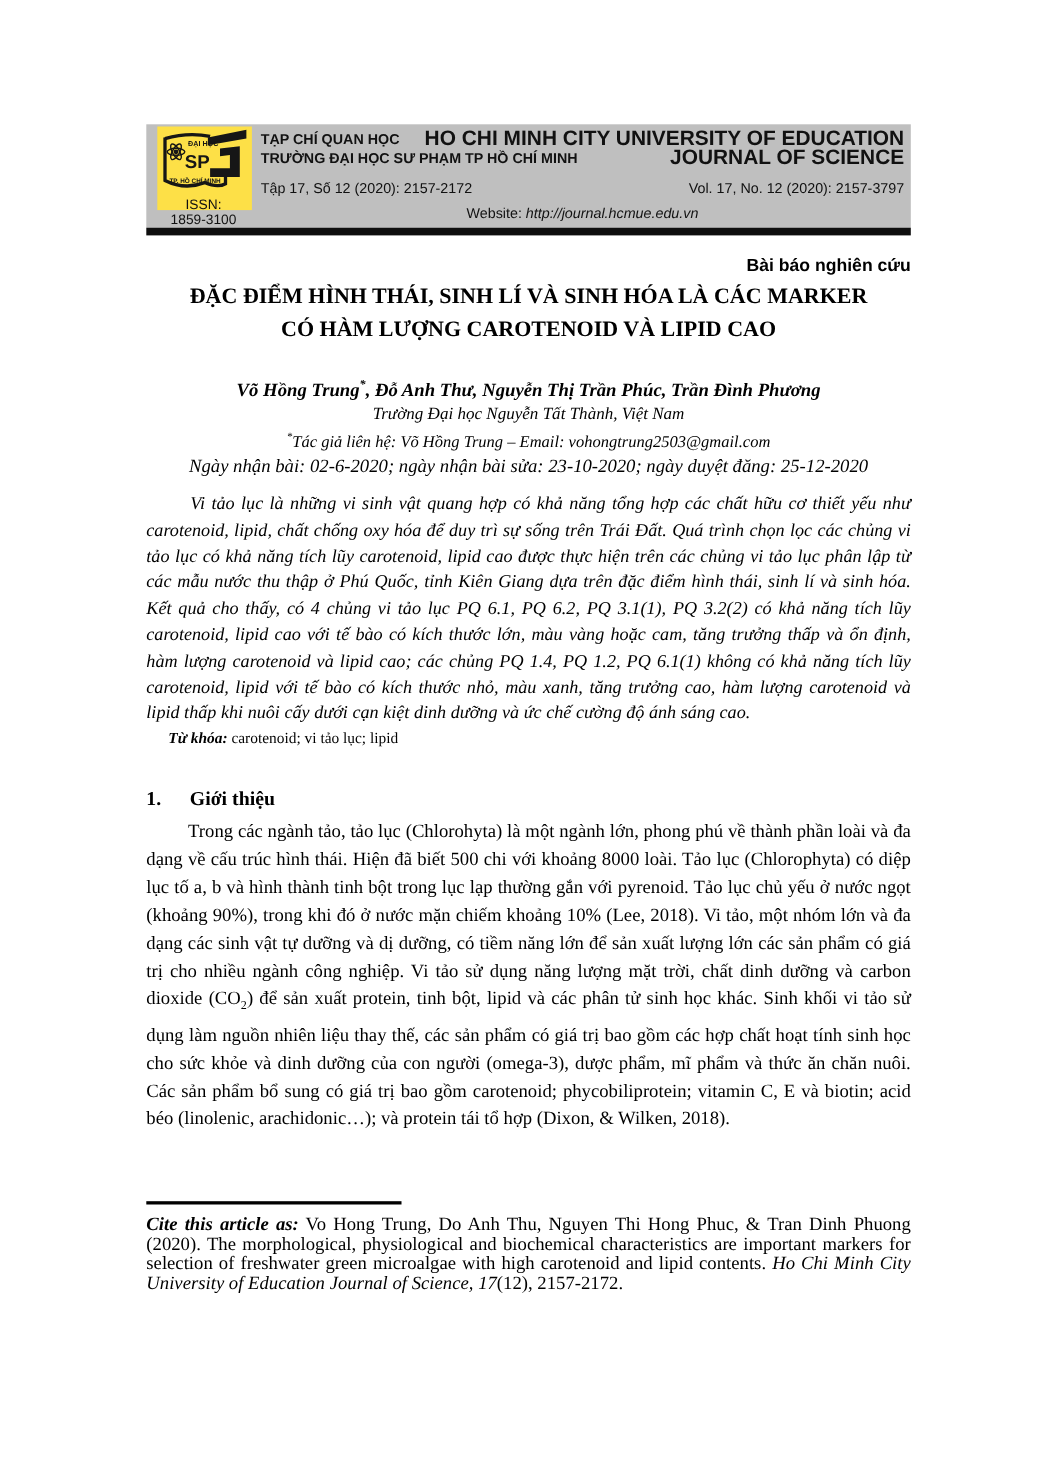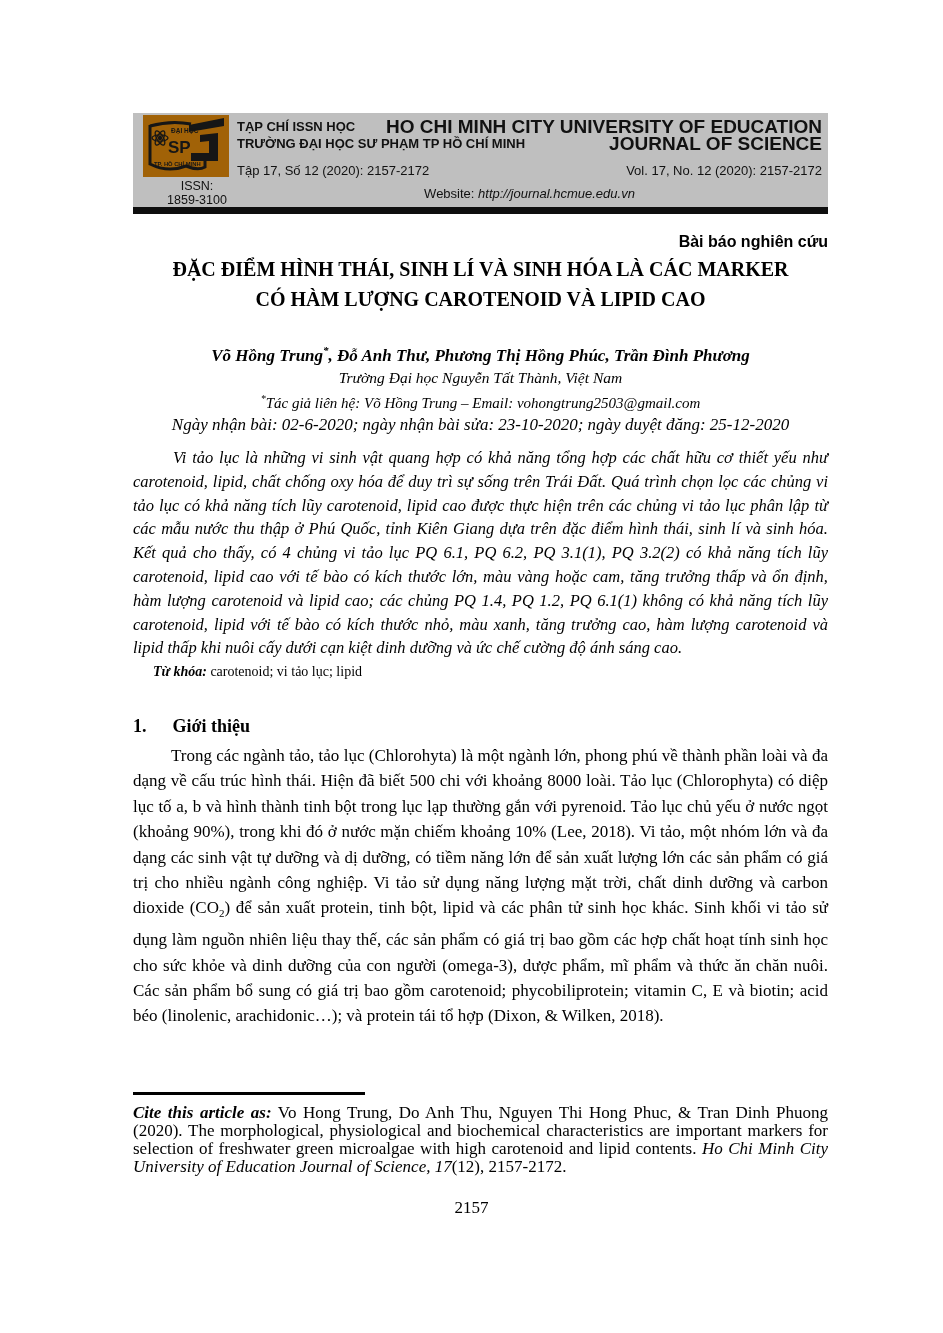--- a/index.html
+++ b/index.html
@@ -13,35 +13,35 @@
   .header-band {
     position:absolute; left:133px; top:113px; width:695px; height:94px;
     background:#bfbfbf;
     font-family:"Liberation Sans", sans-serif; color:#111;
   }
   .header-black-bar {
     position:absolute; left:133px; top:207px; width:695px; height:7px;
     background:#0e0e0e;
   }
   .logo-box {
-    position:absolute; left:10px; top:2px; width:86px; height:62px;
-    background:#a16207;
+    position:absolute; left:10px; top:2px; width:86px; height:76px;
+    background:#fde047;
   }
   .hdr-vi {
     position:absolute; left:104px; top:5px;
     font-weight:bold; font-size:13px; line-height:17px; white-space:nowrap;
   }
   .hdr-en {
     position:absolute; right:6px; top:5px; text-align:right;
     font-weight:bold; font-size:19px; line-height:17px; white-space:nowrap;
   }
   .hdr-vol-vi { position:absolute; left:104px; top:50px; font-size:13px; white-space:nowrap; }
   .hdr-vol-en { position:absolute; right:6px; top:50px; font-size:13px; white-space:nowrap; }
   .hdr-issn {
-    position:absolute; left:12px; top:67px; width:104px; text-align:center;
+    position:absolute; left:0px; top:67px; width:104px; text-align:center;
     font-size:12.5px; line-height:13.5px;
   }
   .hdr-web {
     position:absolute; left:104px; right:6px; top:73px; text-align:center;
     font-size:13px;
   }
   .hdr-web .url { font-style:italic; }
   
   .article-type {
     position:absolute; left:133px; top:233px; width:695px; text-align:right;
@@ -113,31 +113,31 @@
           <ellipse cx="17" cy="23" rx="8" ry="3.2" transform="rotate(120 17 23)"></ellipse>
         </g>
 
         <text x="28" y="18" font-family="Liberation Sans, sans-serif" font-size="6.5" font-weight="bold" fill="#161616">ĐẠI HỌC</text>
         <text x="25" y="38" font-family="Liberation Sans, sans-serif" font-size="17" font-weight="bold" fill="#161616">SP</text>
         <text x="11" y="51" font-family="Liberation Sans, sans-serif" font-size="5.8" font-weight="bold" fill="#161616">TP. HỒ CHÍ MINH</text>
       </svg>
     </div>
 
     <div class="hdr-vi">
-      <div>TẠP CHÍ ISSN HỌC</div>
+      <div>TẠP CHÍ QUAN HỌC</div>
       <div>TRƯỜNG ĐẠI HỌC SƯ PHẠM TP HỒ CHÍ MINH</div>
     </div>
 
     <div class="hdr-en">
       <div>HO CHI MINH CITY UNIVERSITY OF EDUCATION</div>
       <div>JOURNAL OF SCIENCE</div>
     </div>
 
     <div class="hdr-vol-vi">Tập 17, Số 12 (2020): 2157-2172</div>
-    <div class="hdr-vol-en">Vol. 17, No. 12 (2020): 2157-2172</div>
+    <div class="hdr-vol-en">Vol. 17, No. 12 (2020): 2157-3797</div>
 
     <div class="hdr-issn">
       <div>ISSN:</div>
       <div>1859-3100</div>
     </div>
 
     <div class="hdr-web">
       <span>Website:</span>
       <span class="url">http://journal.hcmue.edu.vn</span>
     </div>
@@ -145,36 +145,35 @@
   <div class="header-black-bar"></div>
 
   <div class="article-type">Bài báo nghiên cứu</div>
 
   <div class="title-block">
     <div>ĐẶC ĐIỂM HÌNH THÁI, SINH LÍ VÀ SINH HÓA LÀ CÁC MARKER</div>
     <div>CÓ HÀM LƯỢNG CAROTENOID VÀ LIPID CAO</div>
   </div>
 
   <div class="authors-block">
-    <div class="authors-line"><span>Võ Hồng Trung</span><sup>*</sup><span>, Đỗ Anh Thư, Phương Thị Hồng Phúc, Trần Đình Phương</span></div>
+    <div class="authors-line"><span>Võ Hồng Trung</span><sup>*</sup><span>, Đỗ Anh Thư, Nguyễn Thị Trần Phúc, Trần Đình Phương</span></div>
     <div class="affiliation">Trường Đại học Nguyễn Tất Thành, Việt Nam</div>
     <div class="correspondence"><sup>*</sup><span>Tác giả liên hệ: Võ Hồng Trung – Email: vohongtrung2503@gmail.com</span></div>
     <div class="dates">Ngày nhận bài: 02-6-2020; ngày nhận bài sửa: 23-10-2020; ngày duyệt đăng: 25-12-2020</div>
   </div>
 
   <div class="abstract-block">
     <div class="abstract-body">Vi tảo lục là những vi sinh vật quang hợp có khả năng tổng hợp các chất hữu cơ thiết yếu như carotenoid, lipid, chất chống oxy hóa để duy trì sự sống trên Trái Đất. Quá trình chọn lọc các chủng vi tảo lục có khả năng tích lũy carotenoid, lipid cao được thực hiện trên các chủng vi tảo lục phân lập từ các mẫu nước thu thập ở Phú Quốc, tỉnh Kiên Giang dựa trên đặc điểm hình thái, sinh lí và sinh hóa. Kết quả cho thấy, có 4 chủng vi tảo lục PQ 6.1, PQ 6.2, PQ 3.1(1), PQ 3.2(2) có khả năng tích lũy carotenoid, lipid cao với tế bào có kích thước lớn, màu vàng hoặc cam, tăng trưởng thấp và ổn định, hàm lượng carotenoid và lipid cao; các chủng PQ 1.4, PQ 1.2, PQ 6.1(1) không có khả năng tích lũy carotenoid, lipid với tế bào có kích thước nhỏ, màu xanh, tăng trưởng cao, hàm lượng carotenoid và lipid thấp khi nuôi cấy dưới cạn kiệt dinh dưỡng và ức chế cường độ ánh sáng cao.</div>
     <div class="keywords-line"><span class="keywords-label">Từ khóa:</span><span> carotenoid; vi tảo lục; lipid</span></div>
   </div>
 
   <div class="intro-block">
     <div class="section-heading"><span>1.</span><span class="sec-label">Giới thiệu</span></div>
     <div class="intro-paragraph"><span>Trong các ngành tảo, tảo lục (Chlorohyta) là một ngành lớn, phong phú về thành phần loài và đa dạng về cấu trúc hình thái. Hiện đã biết 500 chi với khoảng 8000 loài. Tảo lục (Chlorophyta) có diệp lục tố a, b và hình thành tinh bột trong lục lạp thường gắn với pyrenoid. Tảo lục chủ yếu ở nước ngọt (khoảng 90%), trong khi đó ở nước mặn chiếm khoảng 10% (Lee, 2018). Vi tảo, một nhóm lớn và đa dạng các sinh vật tự dưỡng và dị dưỡng, có tiềm năng lớn để sản xuất lượng lớn các sản phẩm có giá trị cho nhiều ngành công nghiệp. Vi tảo sử dụng năng lượng mặt trời, chất dinh dưỡng và carbon dioxide (CO</span><sub>2</sub><span>) để sản xuất protein, tinh bột, lipid và các phân tử sinh học khác. Sinh khối vi tảo sử dụng làm nguồn nhiên liệu thay thế, các sản phẩm có giá trị bao gồm các hợp chất hoạt tính sinh học cho sức khỏe và dinh dưỡng của con người (omega-3), dược phẩm, mĩ phẩm và thức ăn chăn nuôi. Các sản phẩm bổ sung có giá trị bao gồm carotenoid; phycobiliprotein; vitamin C, E và biotin; acid béo (linolenic, arachidonic…); và protein tái tổ hợp (Dixon, &amp; Wilken, 2018).</span></div>
   </div>
 
   <div class="footer-block">
     <div class="footnote-rule"></div>
     <div class="cite-paragraph"><span class="cite-label">Cite this article as:</span><span> Vo Hong Trung, Do Anh Thu, Nguyen Thi Hong Phuc, &amp; Tran Dinh Phuong (2020). The morphological, physiological and biochemical characteristics are important markers for selection of freshwater green microalgae with high carotenoid and lipid contents. </span><span class="cite-journal">Ho Chi Minh City University of Education Journal of Science, 17</span><span>(12), 2157-2172.</span></div>
   </div>
 
-  <div class="page-number">2157</div>
 
 </div>
 
 </body></html>

